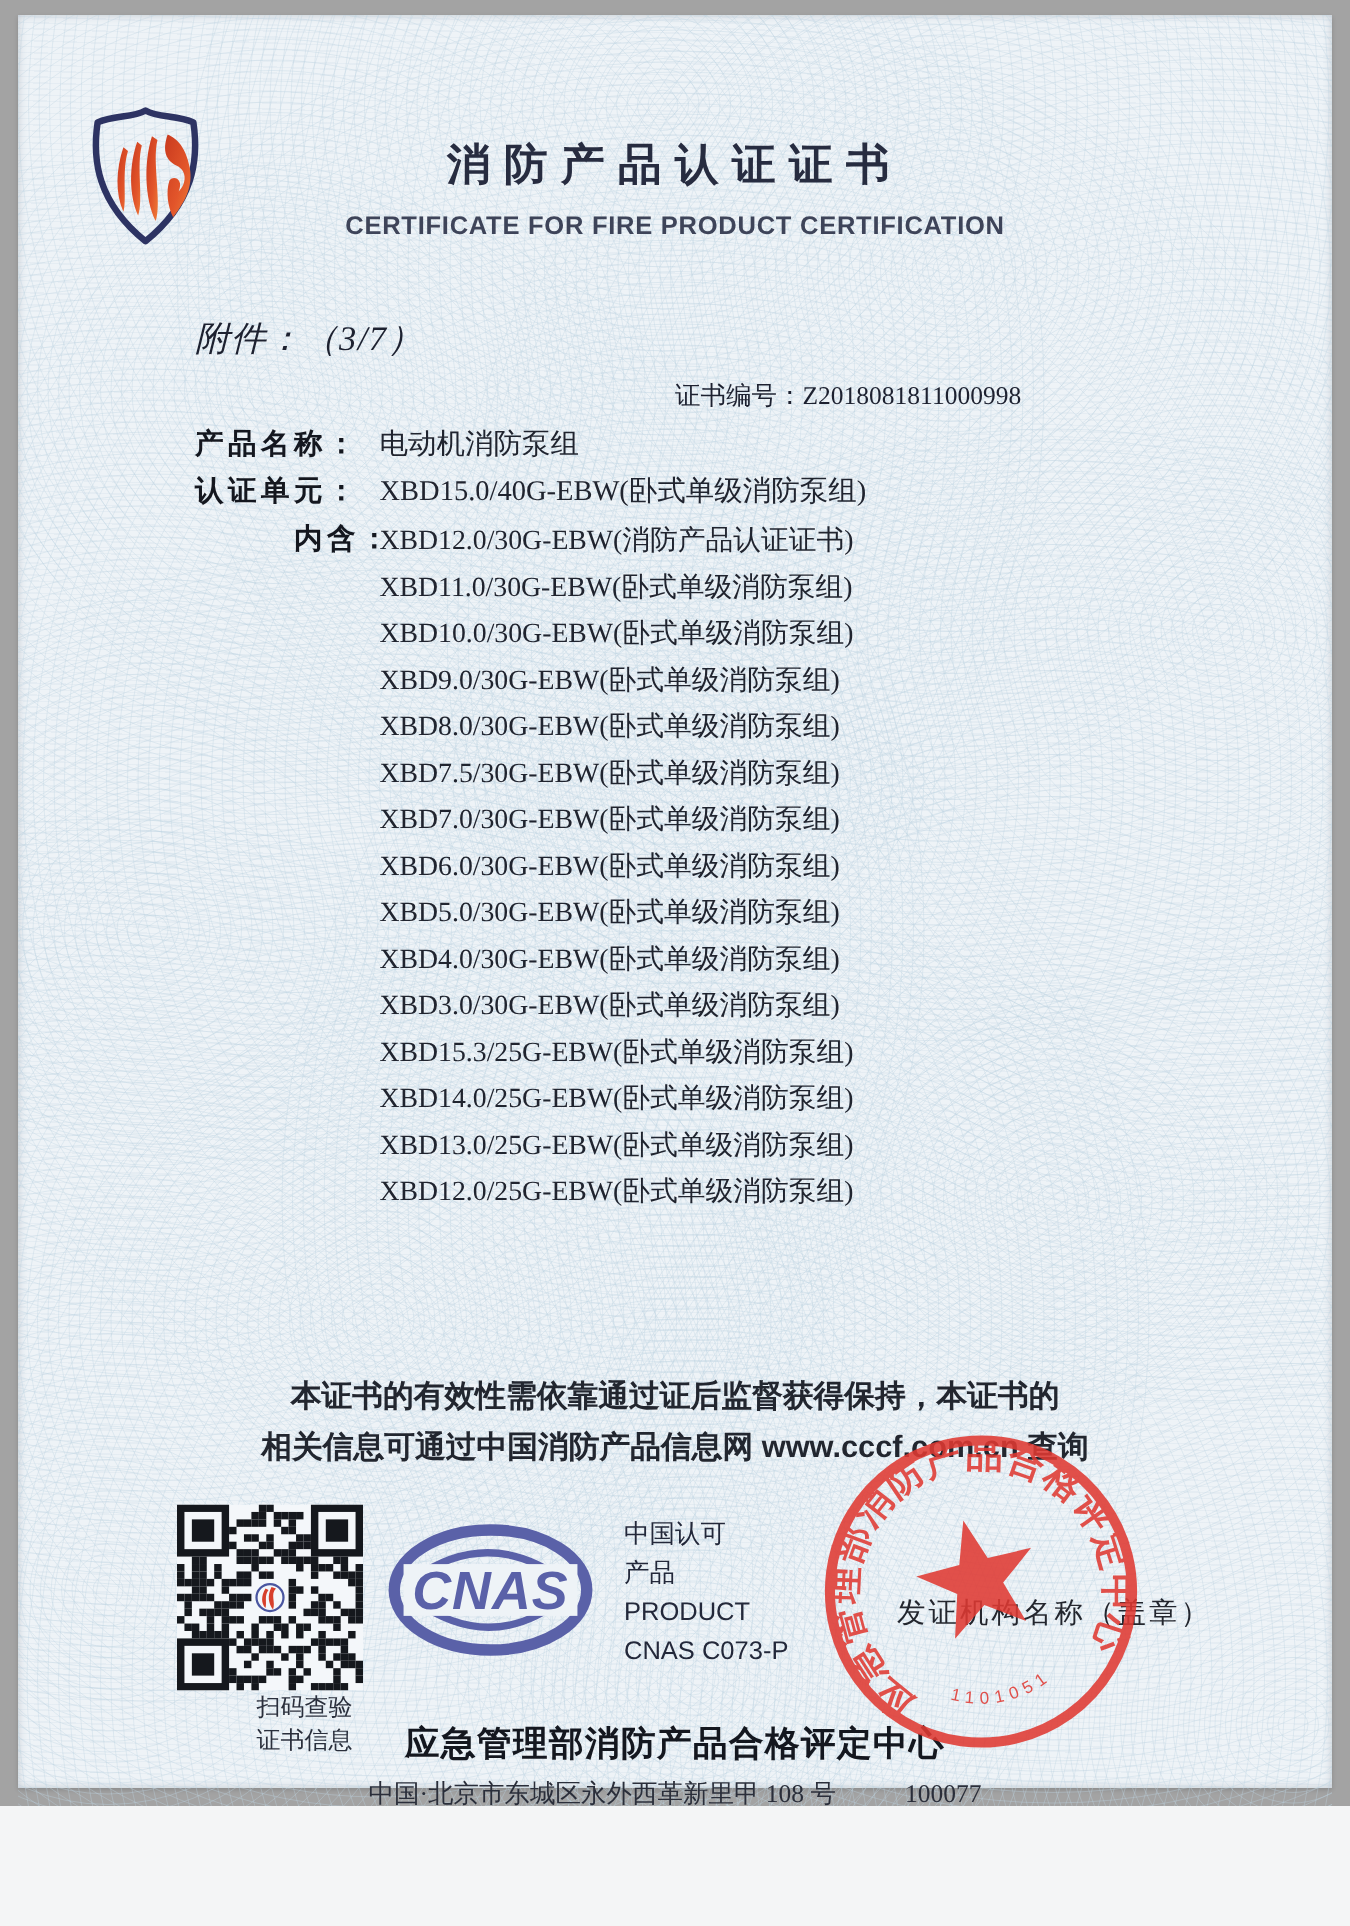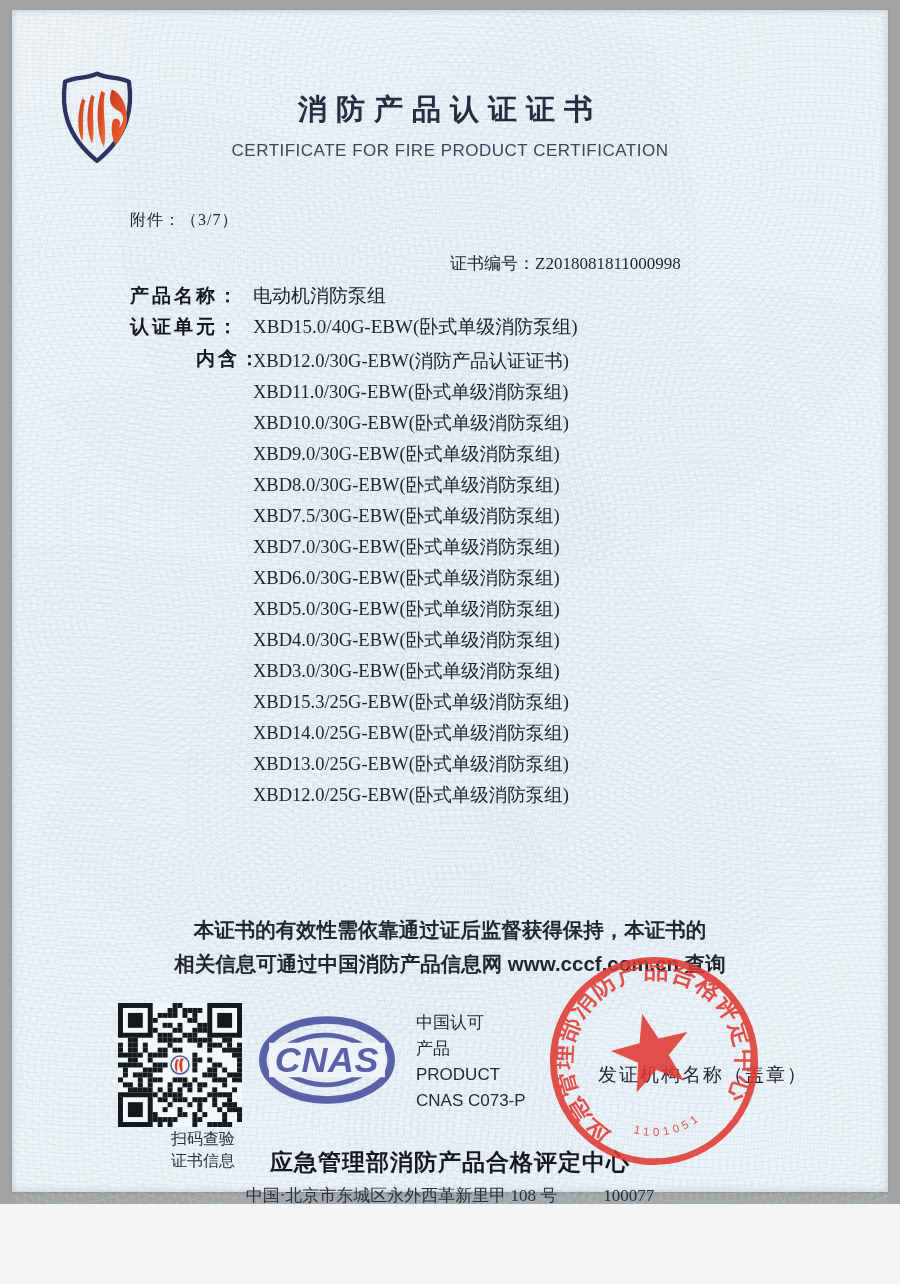--- a/index.html
+++ b/index.html
@@ -10,22 +10,22 @@
   .paper::after{content:"";position:absolute;inset:0;
      background:repeating-linear-gradient(2deg, rgba(150,180,205,.10) 0 1px, transparent 1px 4px);
      pointer-events:none;}
   #wm{position:absolute;left:12px;top:10px;width:876px;height:1262px;overflow:hidden;}
   .abs{position:absolute;}
   .serif{font-family:"Liberation Serif","DejaVu Serif",serif;}
 
   .title{left:0;right:0;top:90px;text-align:center;font-size:29px;font-weight:700;
          letter-spacing:9px;color:#272c40;}
   .subtitle{left:0;right:0;top:141px;text-align:center;font-size:17px;color:#3e4459;
-            letter-spacing:.5px;font-family:"Liberation Sans","DejaVu Sans",sans-serif;}
-  .attachment{left:130px;top:210px;font-size:16px;color:#1d2130;letter-spacing:1px;}
+            letter-spacing:.5px;font-family:"Liberation Sans","DejaVu Sans",sans-serif;font-weight:bold;}
+  .attachment{left:130px;top:210px;font-size:23px;color:#1d2130;letter-spacing:1px;font-style:italic;}
   .certno{left:450px;top:252px;width:340px;font-size:17px;color:#1d2130;}
 
   .field-label{font-family:"Liberation Sans","DejaVu Sans",sans-serif;font-weight:700;
                font-size:19px;color:#14171f;letter-spacing:3px;}
   .field-value{font-size:19px;color:#20242f;}
   .row-product{left:130px;top:283px;}
   .row-unit{left:130px;top:314px;}
   .contains-label{left:196px;top:346px;}
   #model-list{left:253px;top:346px;width:420px;}
   .model-line{font-size:18.5px;line-height:31px;color:#20242f;white-space:nowrap;}

